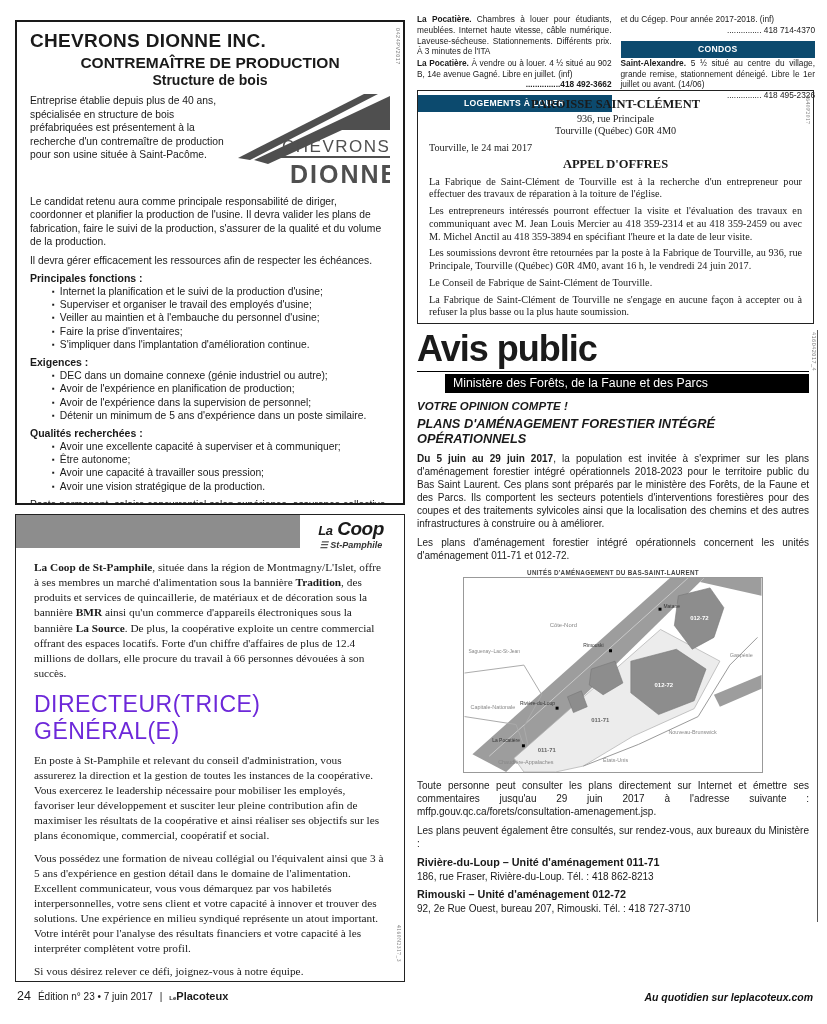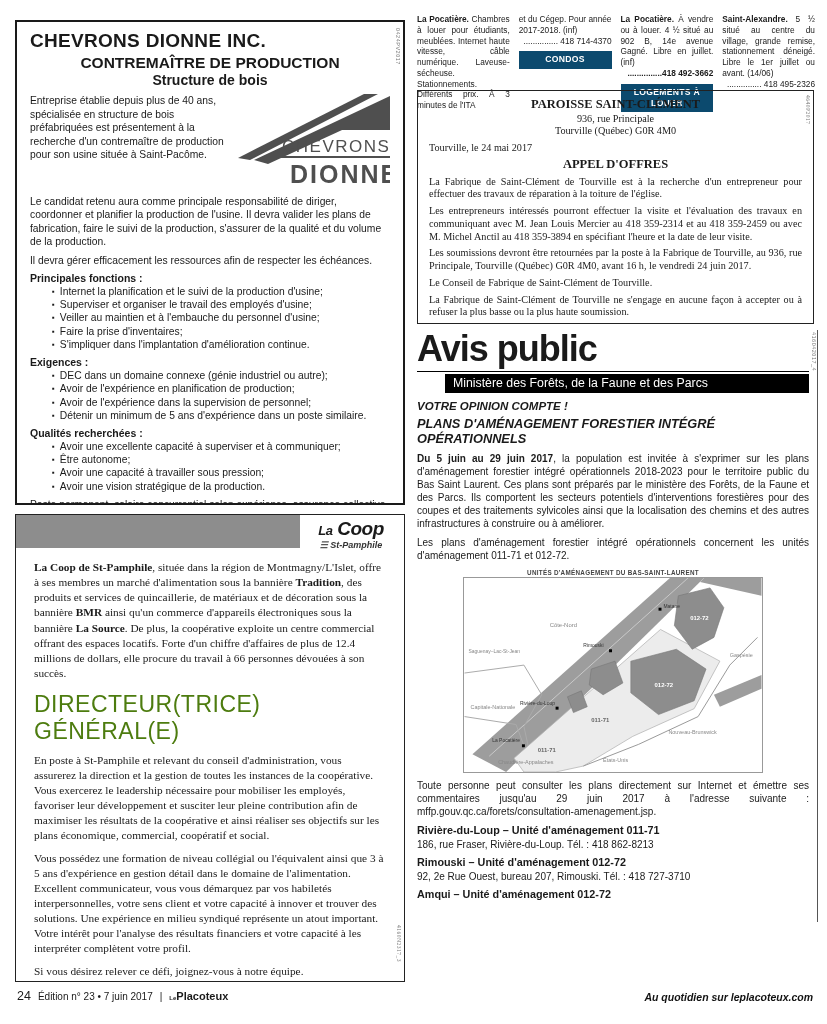--- a/index.html
+++ b/index.html
@@ -31,26 +31,26 @@
     border:1.5px solid #222; overflow:hidden; font-family:"Liberation Serif", serif; }
   .coop-head { display:flex; align-items:flex-start; }
   .coop-bar { height:33px; background:#8d8d8d; flex:1; }
   .coop-logo { width:104px; padding:3px 10px 0 8px; text-align:center; }
   .coop-logo .l1 { font-family:"Liberation Sans", sans-serif; font-weight:bold; font-style:italic; font-size:19px; letter-spacing:-.5px; white-space:nowrap; }
   .coop-logo .l1 .la { font-size:13px; }
   .coop-logo .l2 { font-family:"Liberation Sans", sans-serif; font-weight:bold; font-style:italic; font-size:9px; color:#333; }
   .coop-logo .lines { display:inline-block; color:#555; font-size:9px; }
   .coop-body { padding:10px 18px 0 18px; }
   .coop-intro { font-size:11.3px; line-height:1.34; margin-bottom:10px; }
-  .coop-title { font-family:"Liberation Sans", sans-serif; font-size:23px; font-weight:400; letter-spacing:.5px; color:#4d7c0f; margin-bottom:8px; }
+  .coop-title { font-family:"Liberation Sans", sans-serif; font-size:23px; font-weight:400; letter-spacing:.5px; color:#6d28d9; margin-bottom:8px; }
   .coop-p { font-size:11.3px; line-height:1.33; margin-bottom:8px; }
 
   
   .classifieds { position:absolute; left:417px; top:14px; width:398px; height:76px;
-    display:grid; grid-template-columns:repeat(4,1fr); column-gap:9px; font-size:8.3px; line-height:1.3; }
+    display:grid; grid-template-columns:repeat(2,1fr); column-gap:9px; font-size:8.3px; line-height:1.3; }
   .cl-col p { text-align:justify; }
   .cl-phone { text-align:right; }
   .cl-box { background:#0c4a6e; color:#fff; font-weight:bold; font-size:8.6px; text-align:center; padding:3px 0; margin-top:5px; letter-spacing:.3px; }
 
   
   .paroisse { position:absolute; left:417px; top:90px; width:397px; height:234px;
     border:1px solid #222; font-family:"Liberation Serif", serif; font-size:10.2px;
     line-height:1.25; padding:6px 11px; overflow:hidden; }
   .par-name { text-align:center; font-weight:bold; font-size:12.5px; }
   .par-addr { text-align:center; }
@@ -222,20 +222,21 @@
         <rect x="146" y="72" width="3" height="3" fill="#000"></rect>
         <text x="120" y="70" font-size="5" fill="#333">Rimouski</text>
         <rect x="92" y="130" width="3" height="3" fill="#000"></rect>
         <text x="56" y="128" font-size="5" fill="#333">Rivière-du-Loup</text>
         <rect x="58" y="168" width="3" height="3" fill="#000"></rect>
         <text x="28" y="166" font-size="5" fill="#333">La Pocatière</text>
       </svg>
     </div>
 
     <p class="ap">Toute personne peut consulter les plans directement sur Internet et émettre ses commentaires jusqu'au 29 juin 2017 à l'adresse suivante : mffp.gouv.qc.ca/forets/consultation-amenagement.jsp.</p>
+    <p class="ap">Les plans peuvent également être consultés, sur rendez-vous, aux bureaux du Ministère :</p>
 
     <div class="office-t">Rivière-du-Loup – Unité d'aménagement 011-71</div>
     <div class="office-a">186, rue Fraser, Rivière-du-Loup. Tél. : 418 862-8213</div>
     <div class="office-t">Rimouski – Unité d'aménagement 012-72</div>
     <div class="office-a">92, 2e Rue Ouest, bureau 207, Rimouski. Tél. : 418 727-3710</div>
     <div class="office-t">Amqui – Unité d'aménagement 012-72</div>
 
   </div>
 
   <div class="coop">

